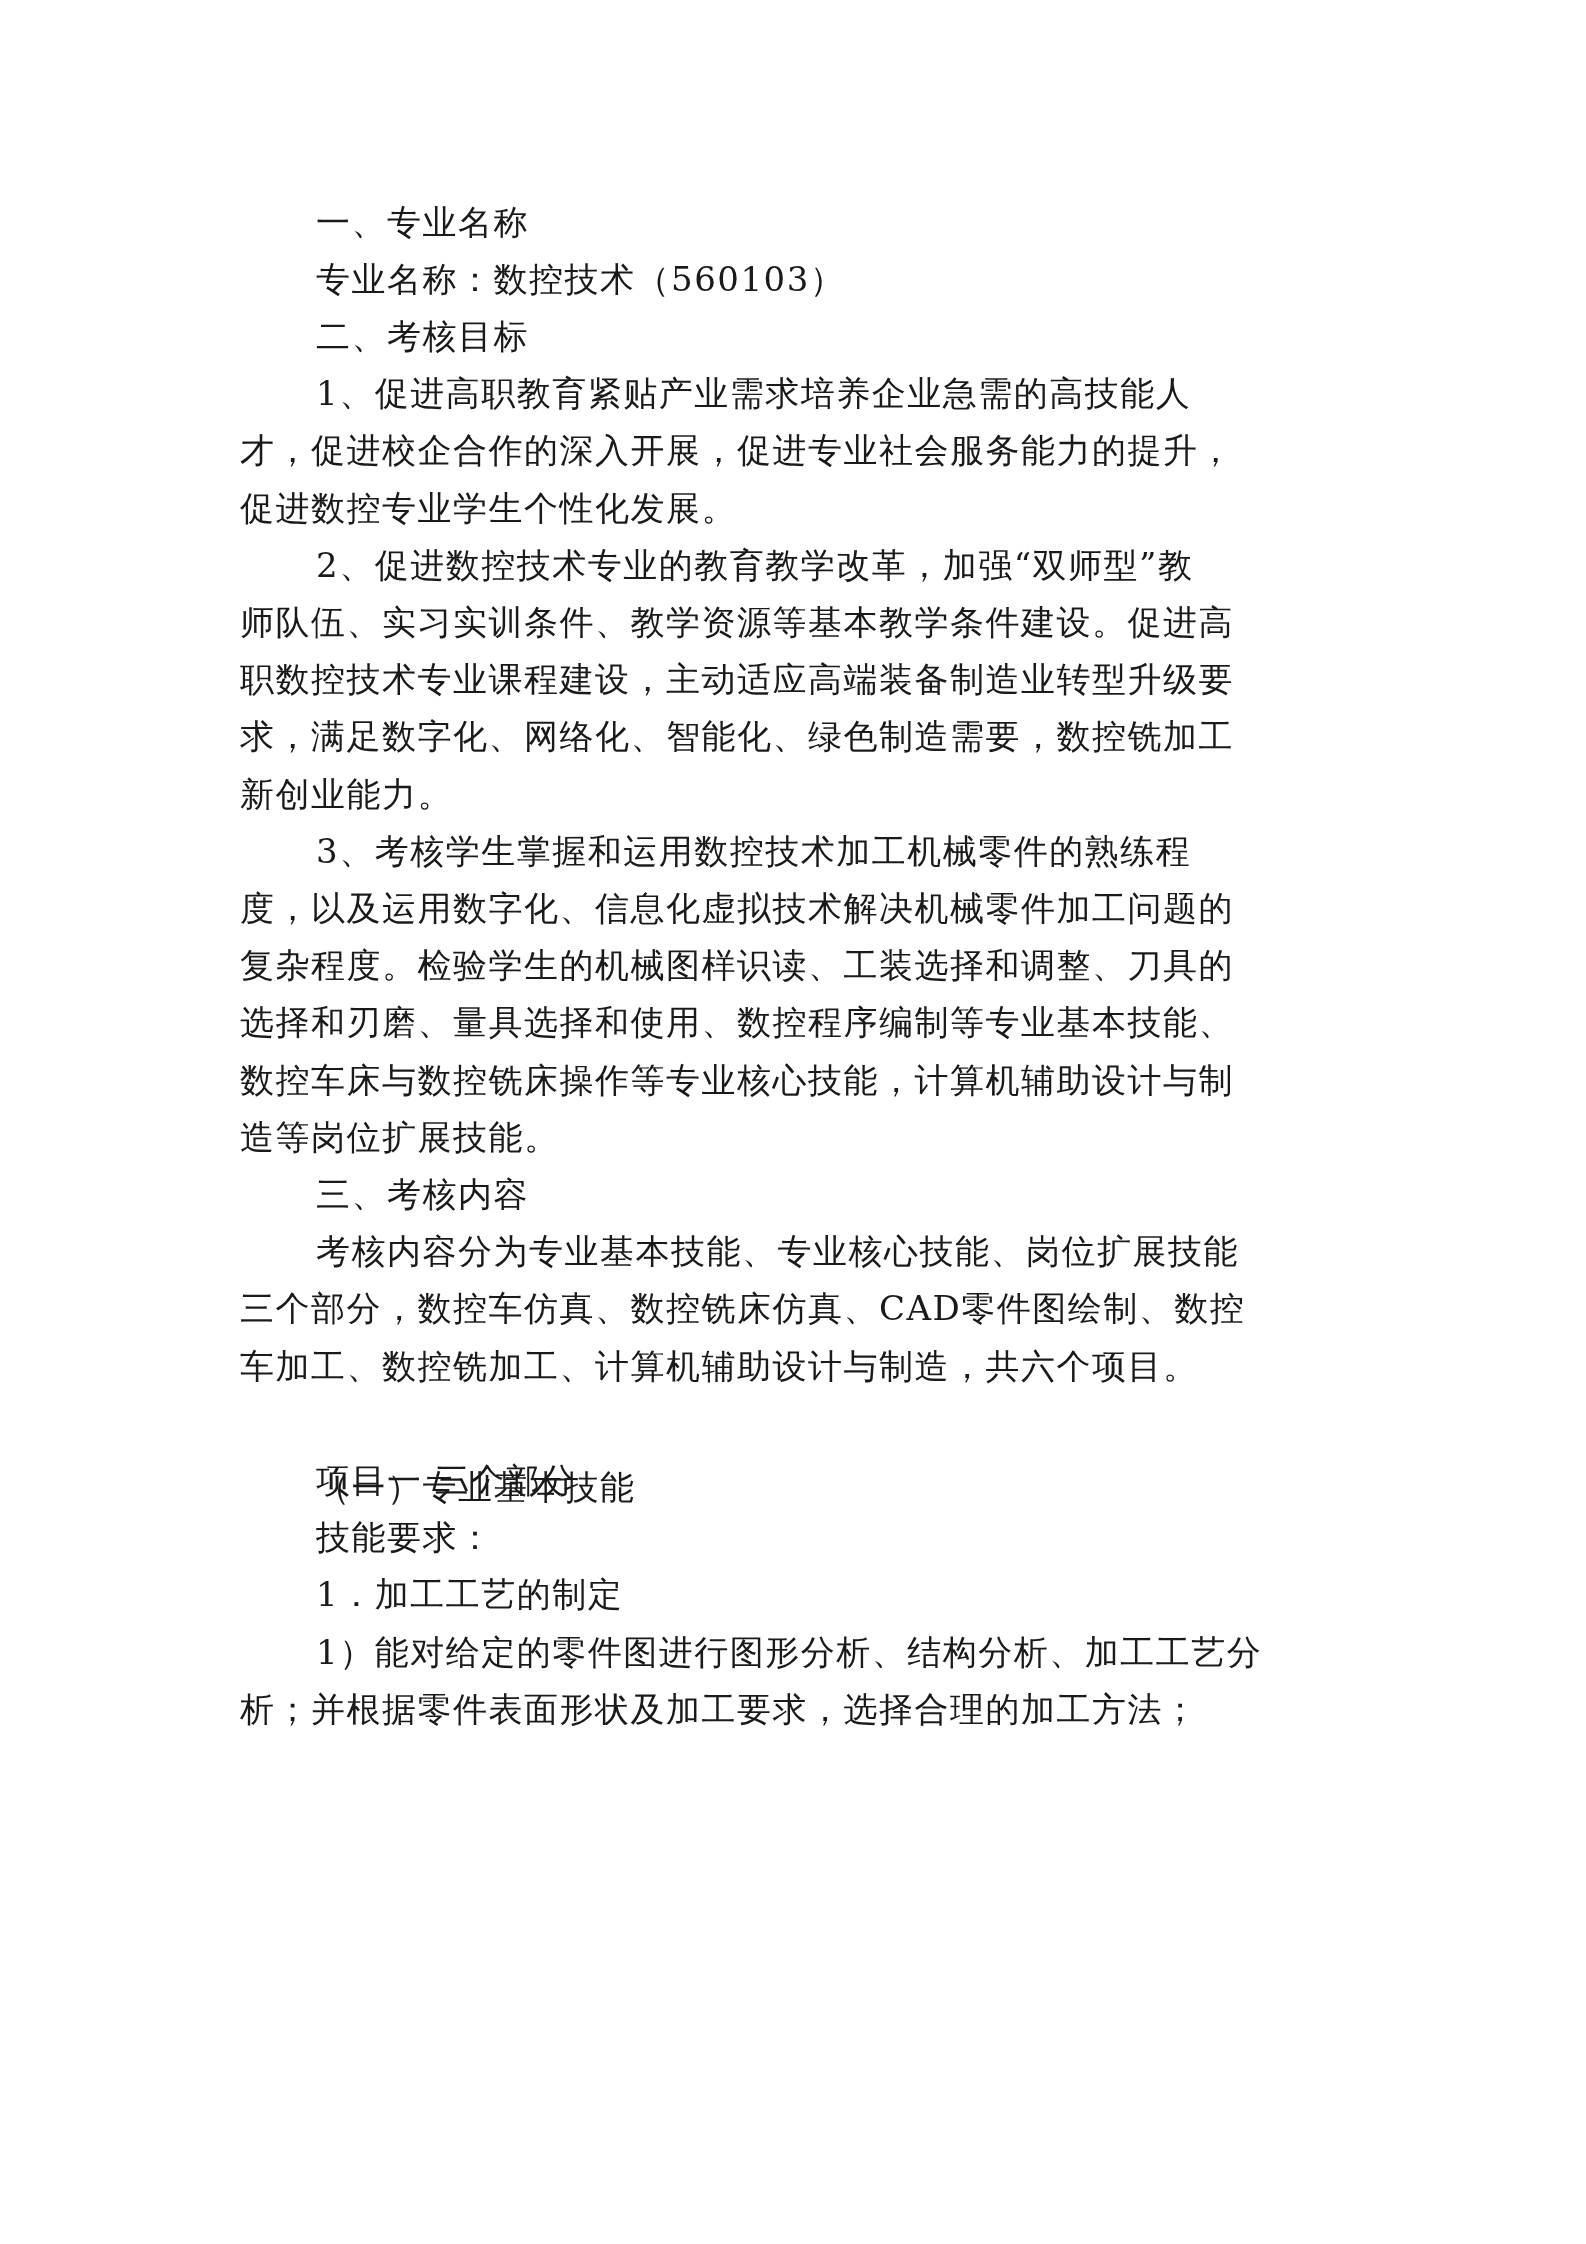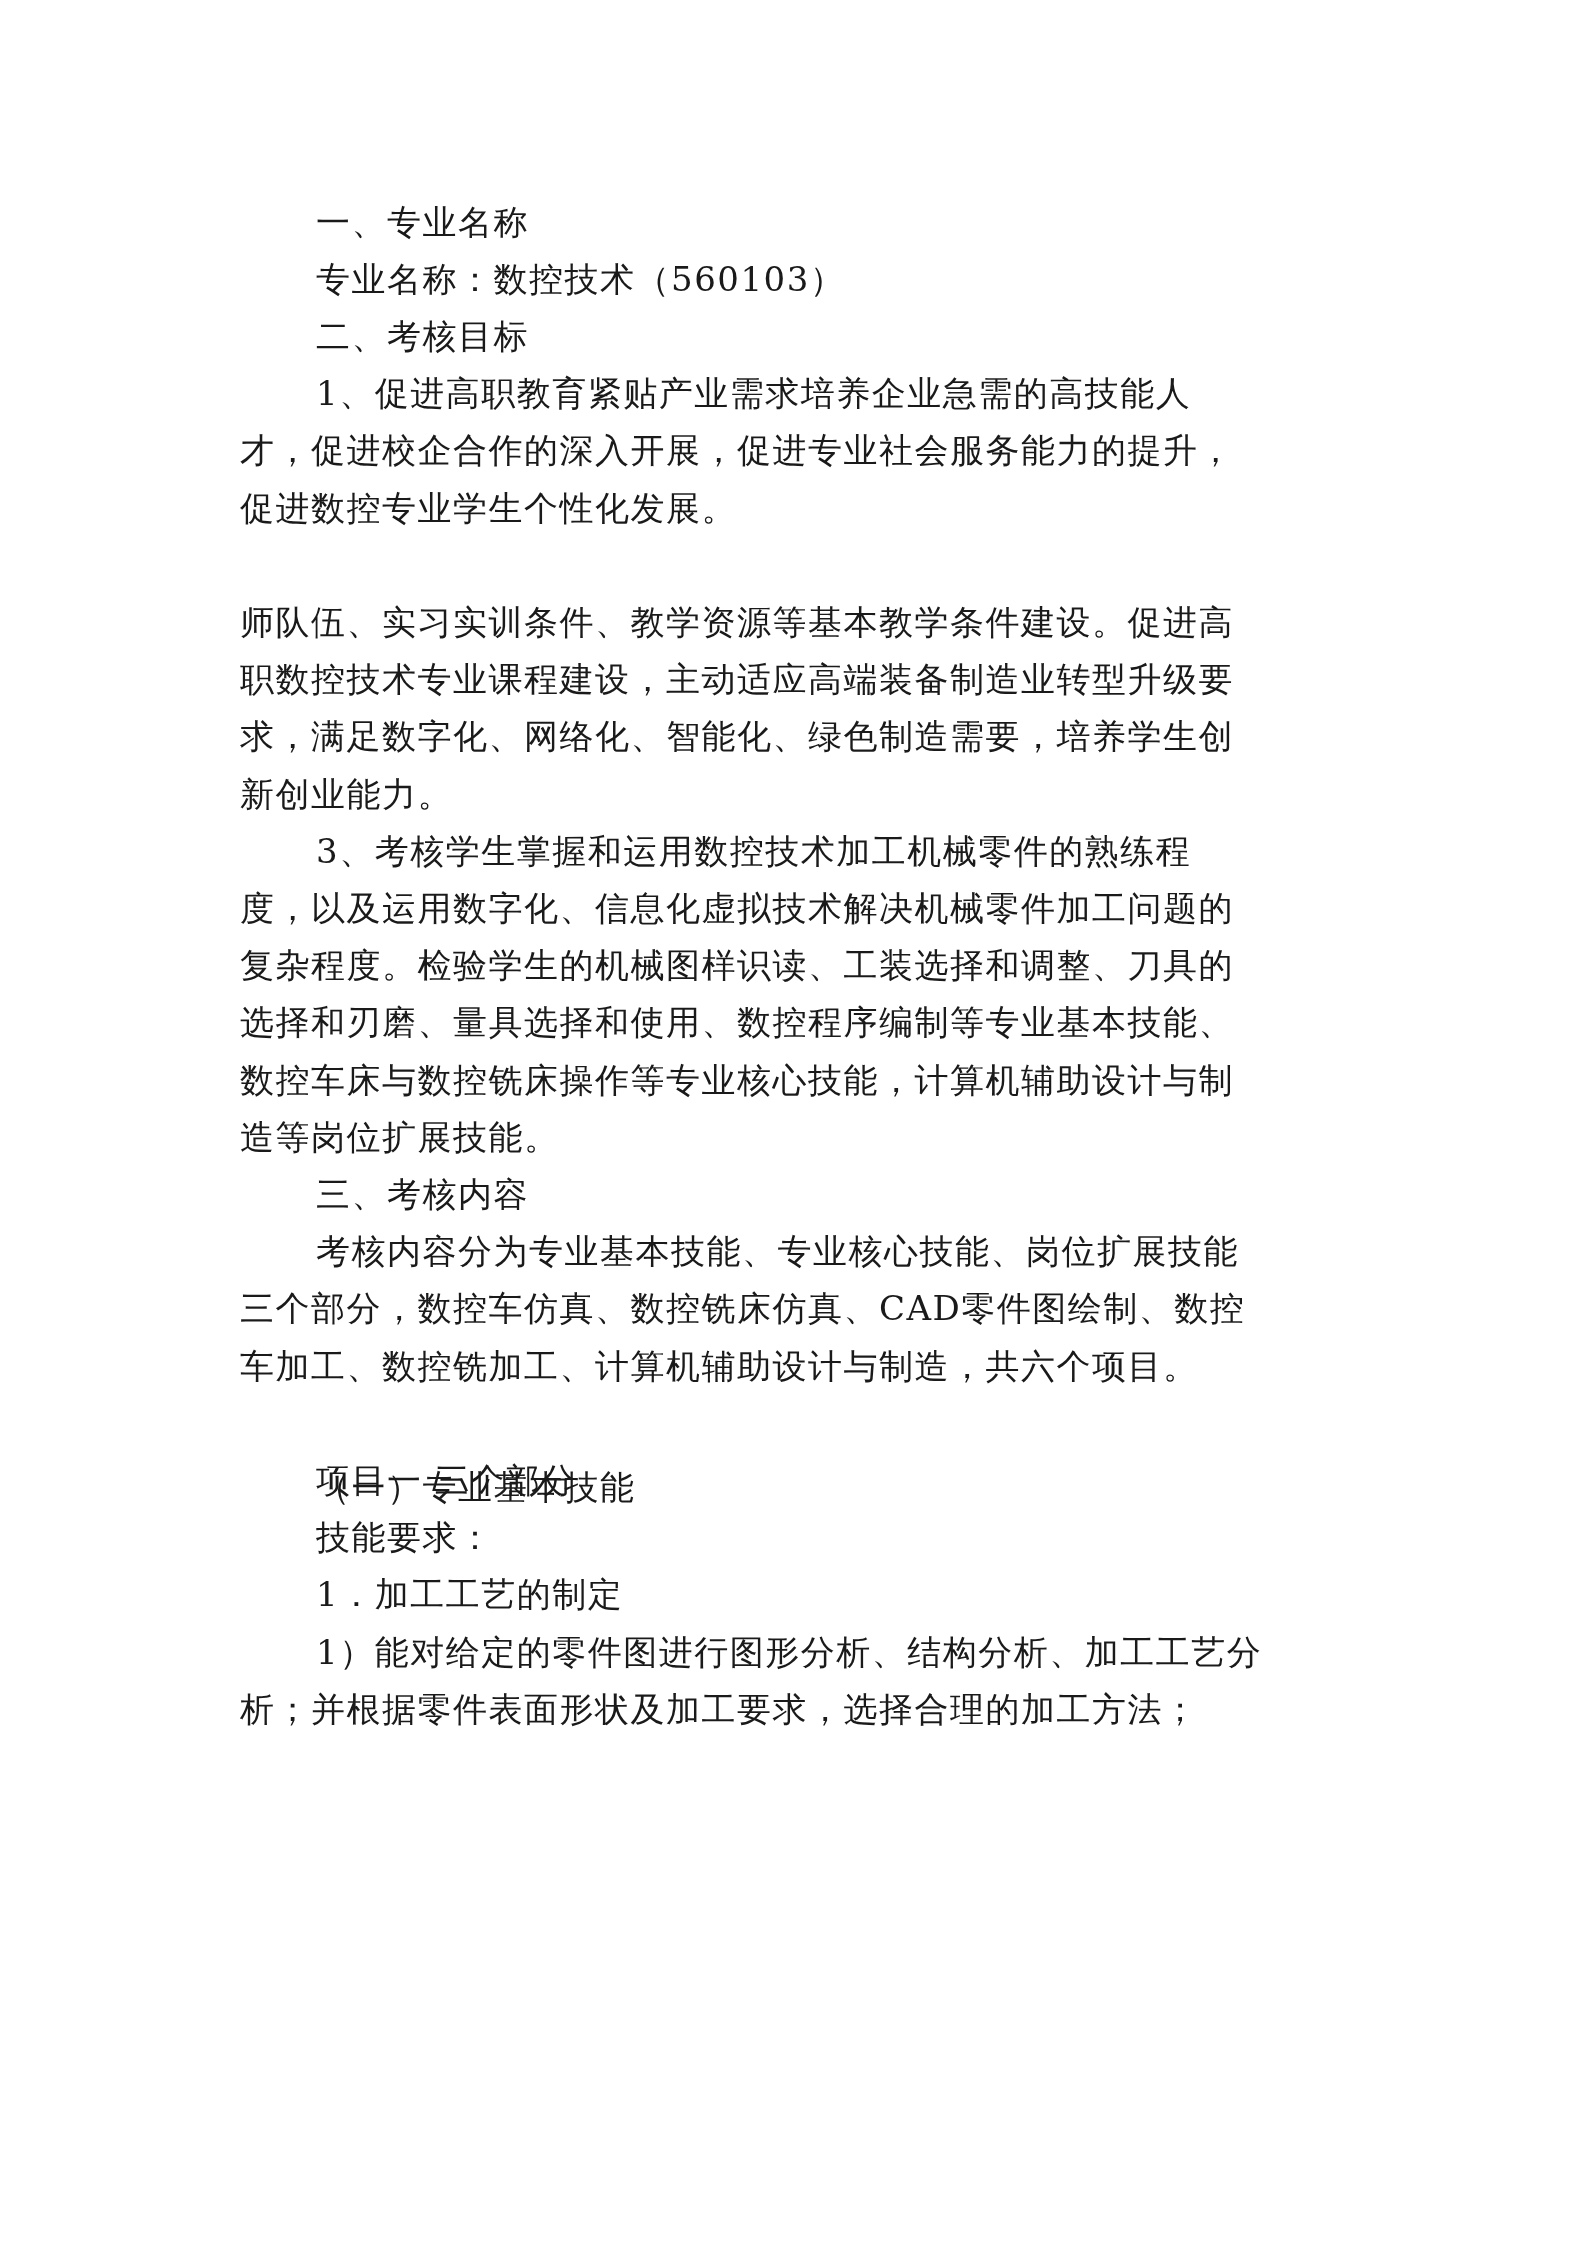--- a/index.html
+++ b/index.html
@@ -20,23 +20,24 @@
 </head>
 <body>
 
 <div class="page">
   <div class="line ind" style="top:200px">一、专业名称</div>
   <div class="line ind" style="top:257px">专业名称：数控技术（560103）</div>
   <div class="line ind" style="top:314px">二、考核目标</div>
   <div class="line ind" style="top:371px">1、促进高职教育紧贴产业需求培养企业急需的高技能人</div>
   <div class="line body" style="top:428px">才，促进校企合作的深入开展，促进专业社会服务能力的提升，</div>
   <div class="line body" style="top:486px">促进数控专业学生个性化发展。</div>
+  <div class="line ind" style="top:543px">2、促进数控技术专业的教育教学改革，加强“双师型”教</div>
   <div class="line body" style="top:600px">师队伍、实习实训条件、教学资源等基本教学条件建设。促进高</div>
   <div class="line body" style="top:657px">职数控技术专业课程建设，主动适应高端装备制造业转型升级要</div>
-  <div class="line body" style="top:714px">求，满足数字化、网络化、智能化、绿色制造需要，培养学生创</div>
+  <div class="line body" style="top:714px">求，满足数字化、网络化、智能化、绿色制造需要，数控铣加工</div>
   <div class="line body" style="top:772px">新创业能力。</div>
   <div class="line ind" style="top:829px">3、考核学生掌握和运用数控技术加工机械零件的熟练程</div>
   <div class="line body" style="top:886px">度，以及运用数字化、信息化虚拟技术解决机械零件加工问题的</div>
   <div class="line body" style="top:1000px">选择和刃磨、量具选择和使用、数控程序编制等专业基本技能、</div>
   <div class="line body" style="top:943px">复杂程度。检验学生的机械图样识读、工装选择和调整、刀具的</div>
   <div class="line body" style="top:1058px">数控车床与数控铣床操作等专业核心技能，计算机辅助设计与制</div>
   <div class="line body" style="top:1115px">造等岗位扩展技能。</div>
   <div class="line ind" style="top:1172px">三、考核内容</div>
   <div class="line ind" style="top:1229px">考核内容分为专业基本技能、专业核心技能、岗位扩展技能</div>
   <div class="line body" style="top:1286px">三个部分，数控车仿真、数控铣床仿真、CAD零件图绘制、数控</div>

